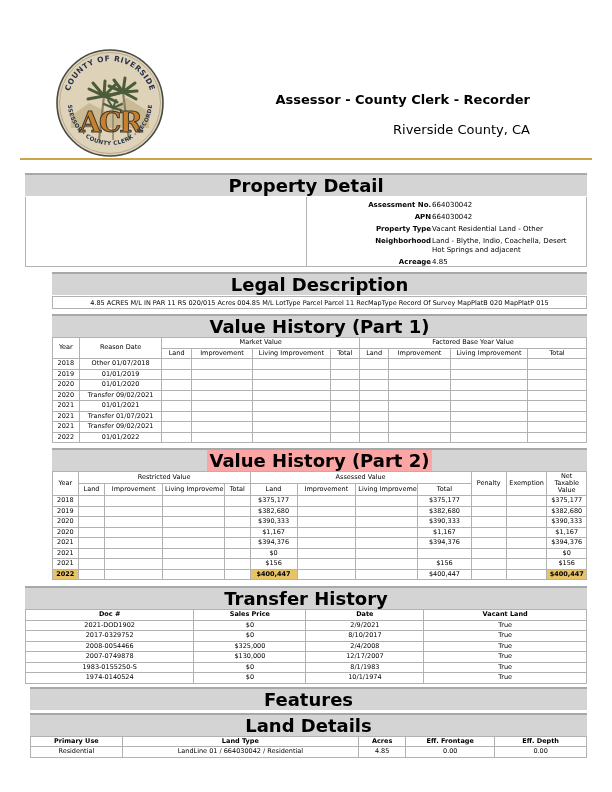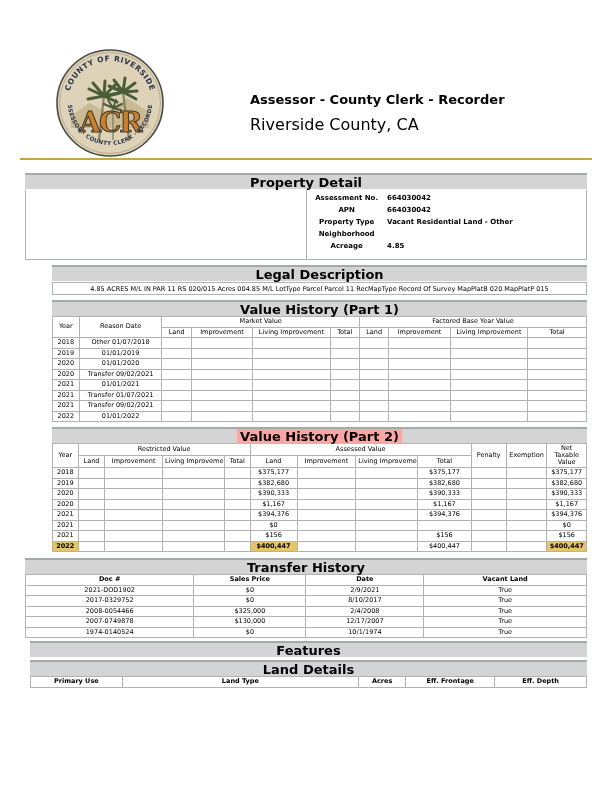--- a/index.html
+++ b/index.html
@@ -4,43 +4,43 @@
 <style>
   * { box-sizing: border-box; margin: 0; padding: 0; }
   html,body { background:#fff; }
   .page {
     width: 612px; height: 792px; position: relative; background: #fff;
     font-family: "DejaVu Sans", sans-serif; color: #000; overflow: hidden;
   }
   
   .hdr { position: relative; height: 158px; }
   .logo { position: absolute; left: 55px; top: 48px; }
-  .titleblock { position: absolute; left: 250px; top: 92px; width: 280px; text-align: left; }
+  .titleblock { position: absolute; left: 250px; top: 92px; width: 280px; text-align: right; }
   .title { font-size: 13px; font-weight: bold; }
-  .subtitle { font-size: 16px; margin-top: 8px; }
+  .subtitle { font-size: 13px; margin-top: 15px; }
   .goldline { margin: 0 20px; border-top: 2px solid #cda349; }
   
   .m { margin-left: 25px; margin-right: 25px; }
   .bar {
-    height: 16px; background: #d4d4d4; border-top: 2px solid #a4aaac;
+    height: 23px; background: #d4d4d4; border-top: 2px solid #a4aaac;
     display: flex; align-items: center; justify-content: center;
-    font-size: 13px; font-weight: bold;
+    font-size: 18px; font-weight: bold;
   }
   .bar .hl-title { background: #fca5a5; padding: 0 3px; }
   .sec-pd { margin-top: 13px; }
   .sec { margin-top: 5px; padding-left: 27px; }
   .sec-th { margin-top: 6px; }
   .sec-sm { margin-top: 3px; margin-left: 30px; }
   
   .panel { border: 1px solid #b2b2b2; border-top: none; height: 70px; display: flex; margin-top: 1px; }
   .panel-left { width: 50.2%; border-right: 1px solid #b2b2b2; }
   .panel-right { flex: 1; padding-top: 4px; font-size: 7px; }
   .prow { display: flex; margin-bottom: 3px; }
-  .plabel { width: 80px; text-align: center; font-weight: bold; padding-right: 1px; line-height: 9px; }
-  .pvalue { flex: 1; padding-right: 14px; line-height: 9px; font-weight: bold; }
+  .plabel { width: 80px; text-align: right; font-weight: bold; padding-right: 1px; line-height: 9px; margin-left: 45px; }
+  .pvalue { flex: 1; padding-right: 14px; line-height: 9px; }
   
   .legalbox { border: 1px solid #b2b2b2; margin-top: 1px; font-size: 6.5px; text-align: center; padding: 2px 0 1px; }
   
   table { width: 100%; border-collapse: collapse; table-layout: fixed; font-size: 6.5px; }
   th, td {
     border: 1px solid #b2b2b2; text-align: center; font-weight: normal;
     padding: 1px 2px; height: 9px; line-height: 7.5px;
     overflow: hidden; white-space: nowrap;
   }
   th.wrap { white-space: normal; line-height: 7px; }
@@ -98,20 +98,21 @@
         <div class="prow">
           <div class="plabel">APN</div>
           <div class="pvalue">664030042</div>
         </div>
         <div class="prow">
           <div class="plabel">Property Type</div>
           <div class="pvalue">Vacant Residential Land - Other</div>
         </div>
         <div class="prow">
           <div class="plabel">Neighborhood</div>
+          <div class="pvalue">Land - Blythe, Indio, Coachella, Desert Hot Springs and adjacent</div>
         </div>
         <div class="prow">
           <div class="plabel">Acreage</div>
           <div class="pvalue">4.85</div>
         </div>
       </div>
     </div>
   </div>
 
   <div class="m sec">
@@ -445,20 +446,26 @@
             <td>2/4/2008</td>
             <td>True</td>
           </tr>
       <tr>
             <td>2007-0749878</td>
             <td>$130,000</td>
             <td>12/17/2007</td>
             <td>True</td>
           </tr>
       <tr>
+            <td>1983-0155250-S</td>
+            <td>$0</td>
+            <td>8/1/1983</td>
+            <td>True</td>
+          </tr>
+      <tr>
             <td>1974-0140524</td>
             <td>$0</td>
             <td>10/1/1974</td>
             <td>True</td>
           </tr>
     </tbody>
       </table>
   </div>
 
   <div class="m sec-sm">
@@ -480,17 +487,24 @@
           <col style="width:16.5%">
         </colgroup>
       <tbody>
           <tr>
         <th class="b">Primary Use</th>
         <th class="b">Land Type</th>
         <th class="b">Acres</th>
         <th class="b">Eff. Frontage</th>
         <th class="b">Eff. Depth</th>
       </tr>
+      <tr>
+        <td>Residential</td>
+        <td>LandLine 01 / 664030042 / Residential</td>
+        <td>4.85</td>
+        <td>0.00</td>
+        <td>0.00</td>
+      </tr>
     </tbody>
       </table>
   </div>
 
 </div>
 
 </body></html>

